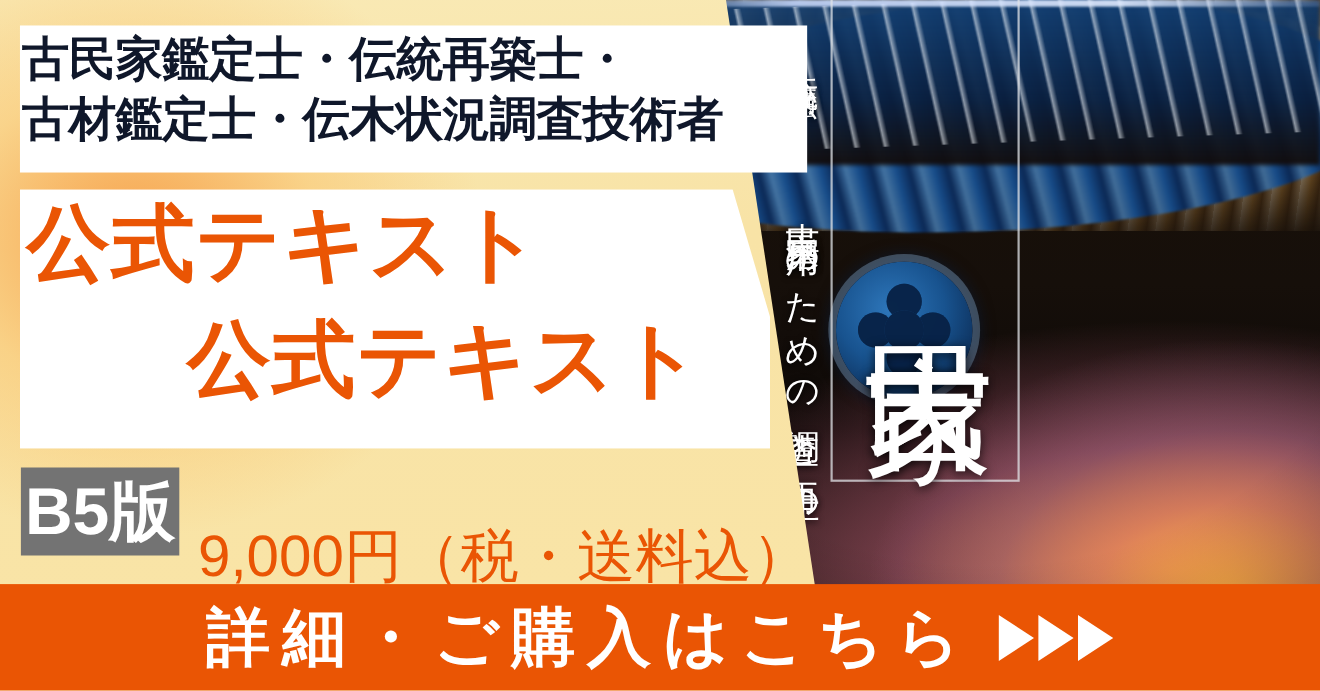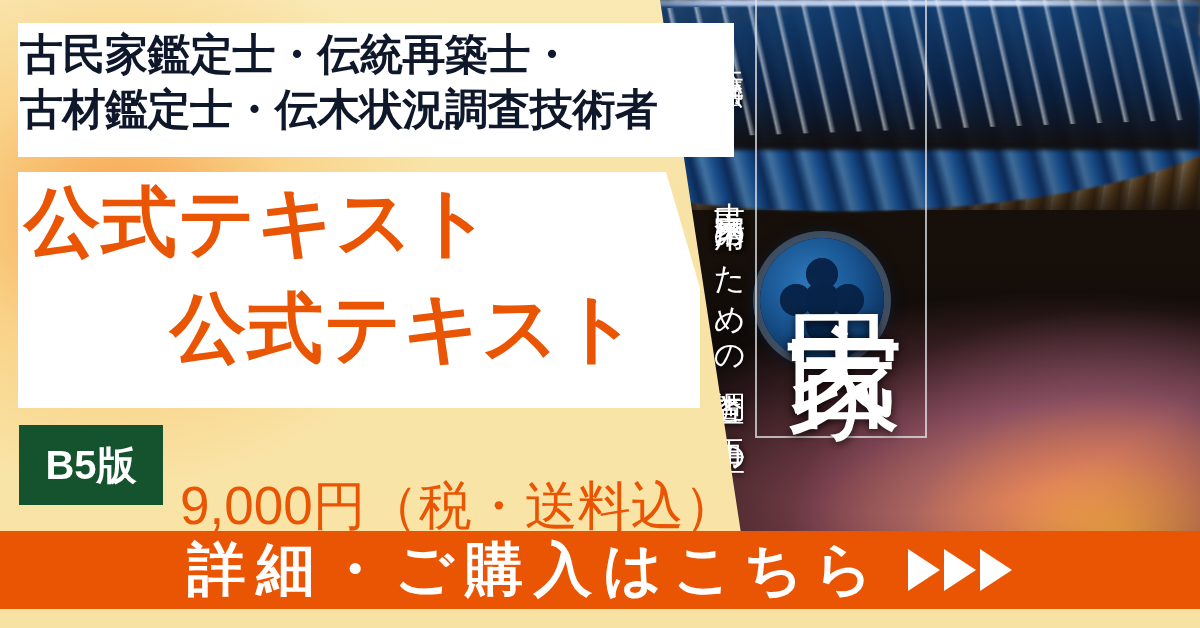--- a/index.html
+++ b/index.html
@@ -249,23 +249,23 @@
     white-space: nowrap;
   }
 
   
   .size-badge {
     position: absolute;
     left: 19px;
     top: 425px;
     width: 144px;
     height: 80px;
-    background: #14532d;
+    background: #737373;
     color: #ffffff;
-    font-size: 40px;
+    font-size: 60px;
     font-weight: bold;
     letter-spacing: 0px;
     display: flex;
     align-items: center;
     justify-content: center;
     box-sizing: border-box;
   }
   .price-text {
     position: absolute;
     left: 180px;
@@ -280,21 +280,21 @@
     white-space: nowrap;
     margin-top: 42px;
   }
 
   
   .cta-bar {
     position: absolute;
     left: 0;
     top: 531px;
     width: 1200px;
-    height: 78px;
+    height: 97px;
     background: #EA5504;
     display: flex;
     align-items: center;
     justify-content: center;
   }
   .cta-text {
     color: #ffffff;
     font-size: 58px;
     font-weight: bold;
     letter-spacing: 11px;

